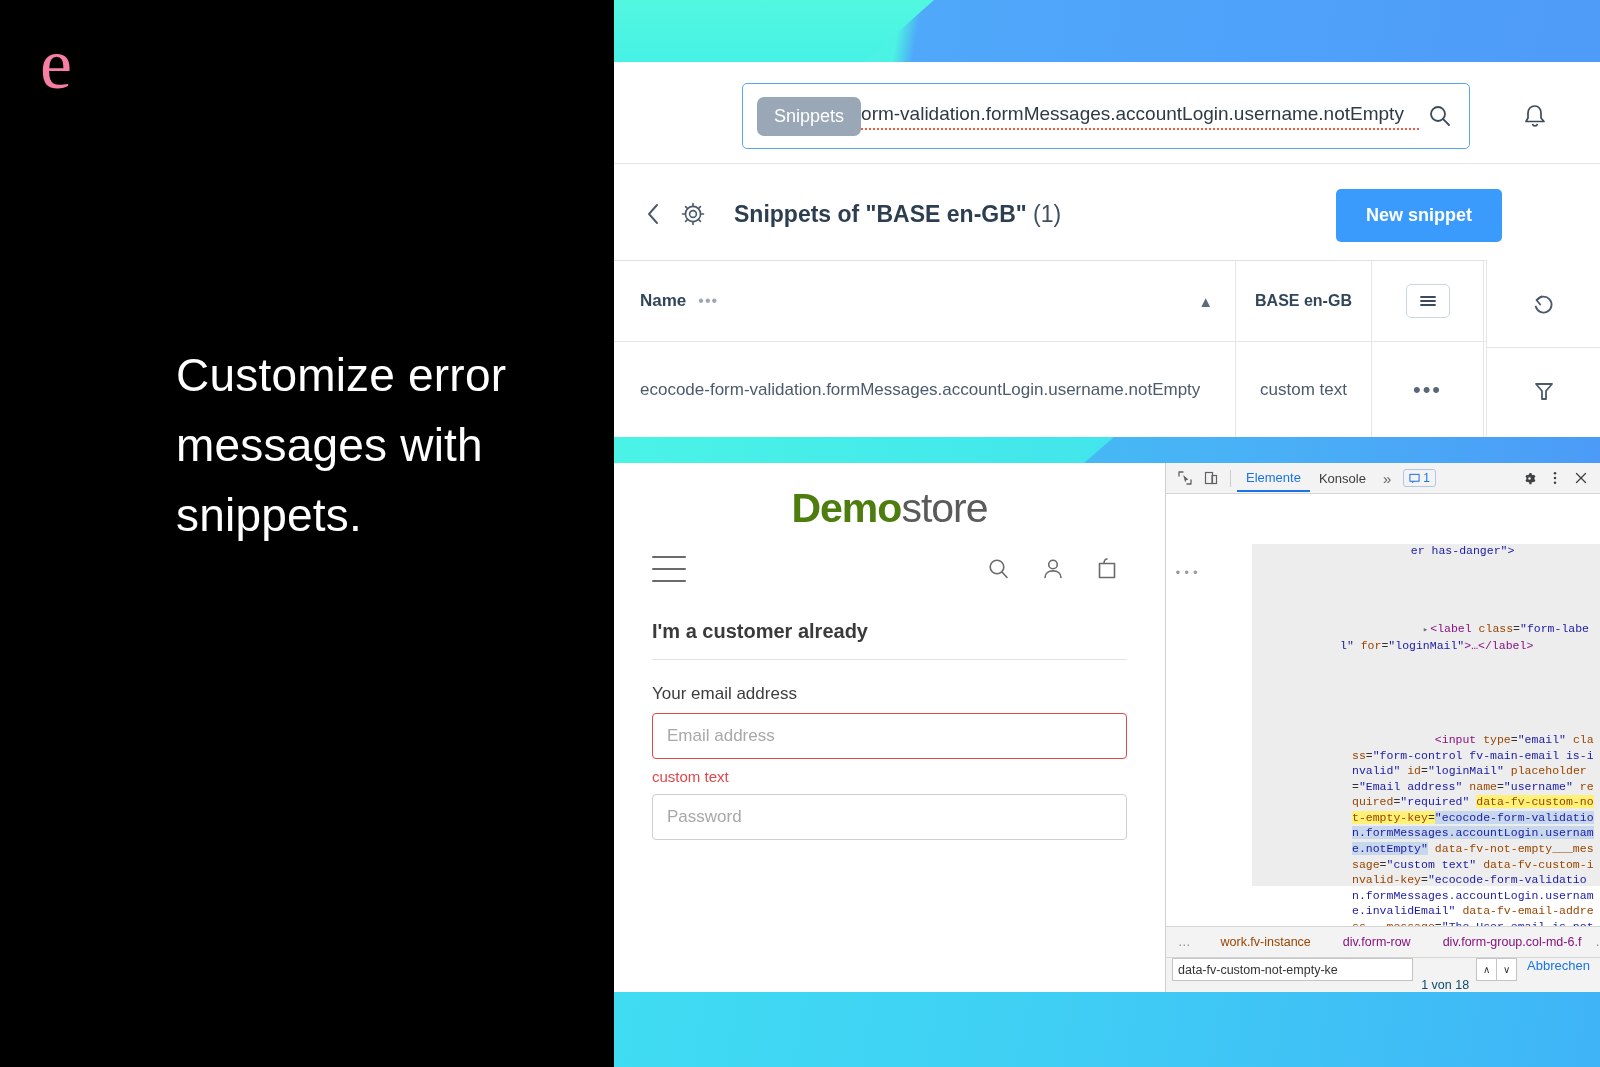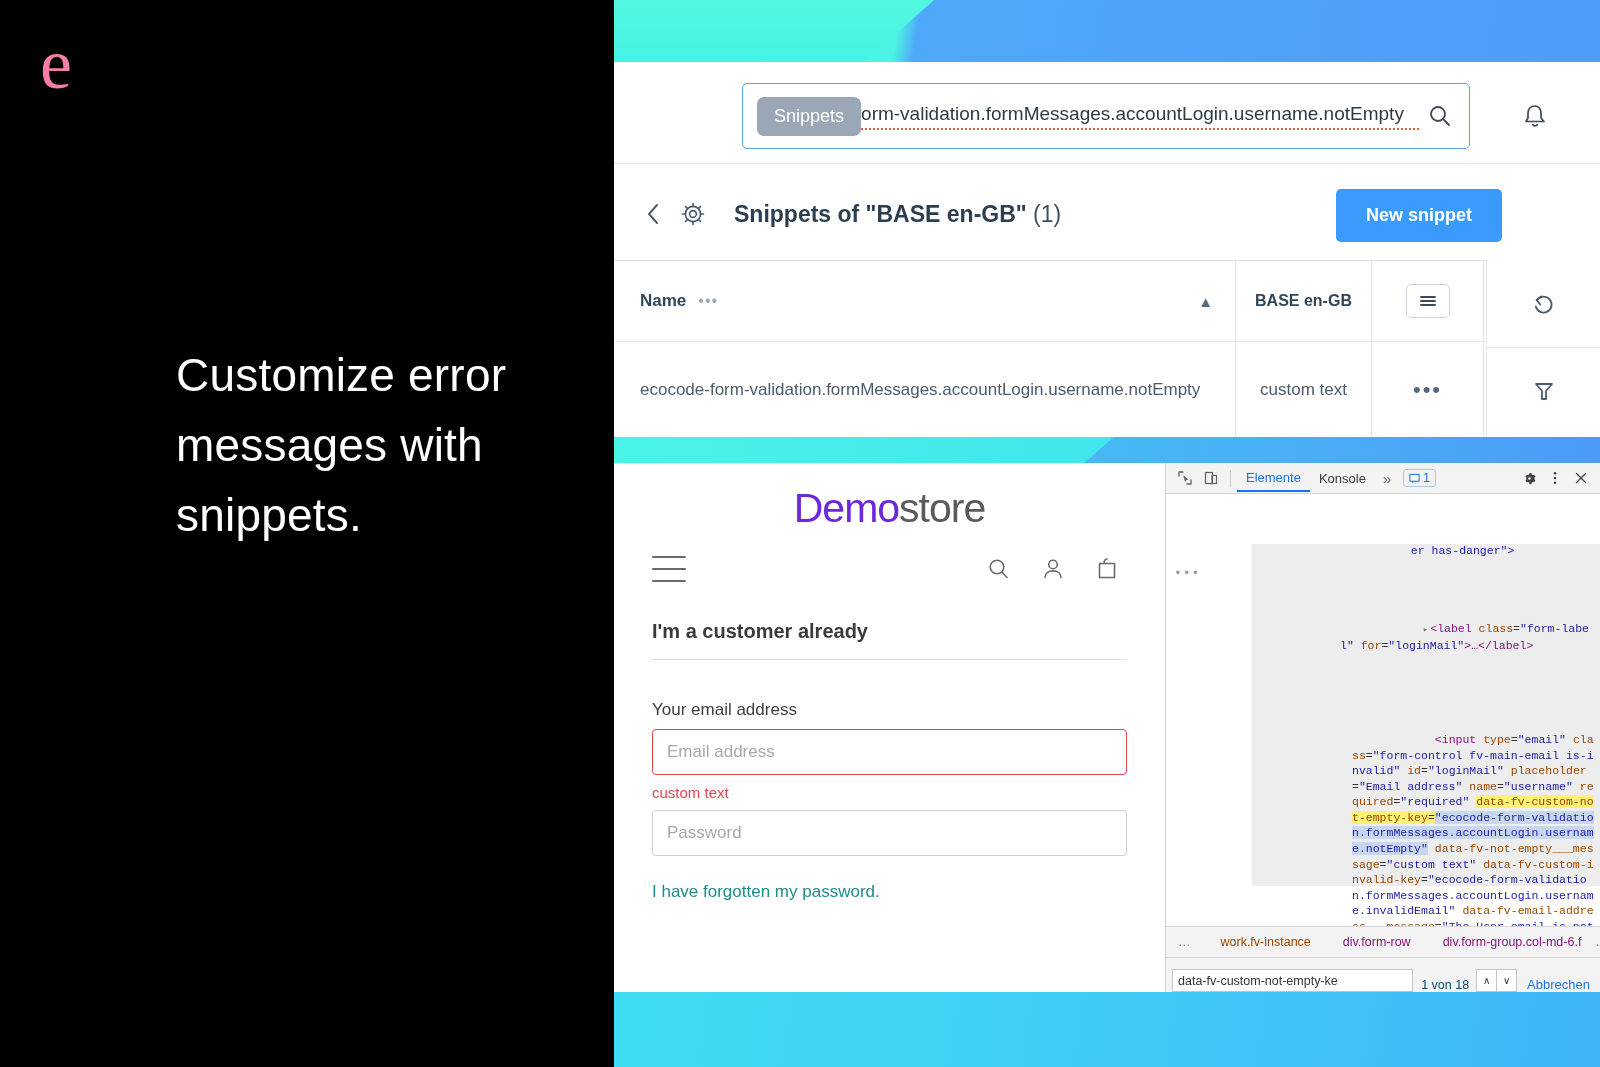--- a/index.html
+++ b/index.html
@@ -167,34 +167,34 @@
 
   
   .demostore {
     position: absolute; left: 0; top: 463px; width: 551px; height: 529px;
     background: #fff; padding: 0 26px;
   }
   .ds-logo {
     text-align: center; padding-top: 22px;
     font-size: 41px; letter-spacing: -1px; color: #4C4C4C;
   }
-  .ds-logo b { font-weight: 400; color: #6d28d9; }
+  .ds-logo b { font-weight: 700; color: #4d7c0f; }
   .ds-logo span { font-weight: 400; color: #5b5b5b; }
   .ds-iconbar {
     display: flex; align-items: center; margin-top: 20px; padding: 0 12px;
   }
   .ds-burger { width: 34px; height: 26px; display:flex; flex-direction:column; justify-content:space-between; }
   .ds-burger i { display:block; height: 2px; background:#6a6a6a; border-radius:1px; }
   .ds-iconbar .spacer { flex: 1; }
   .ds-ic { width: 40px; height: 34px; display:flex; align-items:center; justify-content:center; margin-left: 14px; }
 
   .ds-h { margin-top: 34px; padding: 0 12px; font-size: 20px; font-weight: 700; color: #3a3a3a; }
   .ds-rule { margin: 16px 12px 0 12px; height: 1px; background: #E2E2E2; }
   .ds-sub { margin-top: 22px; padding: 0 12px; font-size: 18px; color: #565656; }
-  .ds-label { margin-top: 40px; padding: 0 12px; font-size: 17px; color: #3d3d3d; }
+  .ds-label { margin-top: 24px; padding: 0 12px; font-size: 17px; color: #3d3d3d; }
   .ds-input {
     margin: 9px 12px 0 12px; height: 46px; border: 1px solid #CFCFCF; border-radius: 4px;
     display: flex; align-items: center; padding: 0 14px; color: #A8A8A8; font-size: 17px;
     background: #fff;
   }
   .ds-input.invalid { border: 1px solid #E0474C; }
   .ds-error { margin: 9px 12px 0 12px; font-size: 15px; color: #E0474C; }
   .ds-link { margin: 26px 12px 0 12px; font-size: 17px; color: #1E8C8C; }
 
   
@@ -260,21 +260,21 @@
     font-family: "Liberation Sans", sans-serif; font-size: 12.5px;
     overflow: hidden; white-space: nowrap;
   }
   .bc-ell { color: #8a8a8a; padding: 0 6px; }
   .bc-item { color: #881280; padding: 0 8px; margin-left: 16px; }
   .bc-item.plain { color: #994500; }
 
   .dt-search {
     position: absolute; left: 0; right: 0; bottom: 0; height: 35px;
     background: #F3F3F3; border-top: 1px solid #D6D6D6;
-    display: flex; align-items: flex-end; padding: 0 6px;
+    display: flex; align-items: flex-start; padding: 0 6px;
     font-family: "Liberation Sans", sans-serif;
   }
   .dts-input {
     flex: 1 1 auto; height: 23px; background: #fff; border: 1px solid #C4C4C4;
     display: flex; align-items: center; padding: 0 5px; font-size: 12.5px; color: #333;
     overflow: hidden; white-space: nowrap; min-width: 0;
   }
   .dts-count { font-size: 12.5px; color: #0c4a6e; padding: 0 8px; white-space: nowrap; margin-top: 20px; }
   .dts-nav {
     width: 21px; height: 23px; border: 1px solid #C4C4C4; background: #fff;
@@ -425,21 +425,20 @@
 
       <div class="ds-h">I'm a customer already</div>
       <div class="ds-rule"></div>
 
       <div class="ds-label">Your email address</div>
       <div class="ds-input invalid">Email address</div>
       <div class="ds-error">custom text</div>
 
       <div class="ds-input">Password</div>
 
-      <div class="ds-link">I have forgotten my password.</div>
     </div>
 
     <div class="devtools">
 
       <div class="dt-toolbar">
         <div class="dt-icbtn">
           <svg width="16" height="16" viewBox="0 0 16 16" fill="none">
             <path d="M2 2 h4 M2 2 v4" stroke="#5f6368" stroke-width="1.3" stroke-linecap="round"></path>
             <path d="M14 14 h-4 M14 14 v-4" stroke="#5f6368" stroke-width="1.3" stroke-linecap="round"></path>
             <path d="M6.2 5 l5.2 4.6 -2.3 .6 -.9 2.3 z" fill="#5f6368"></path>

